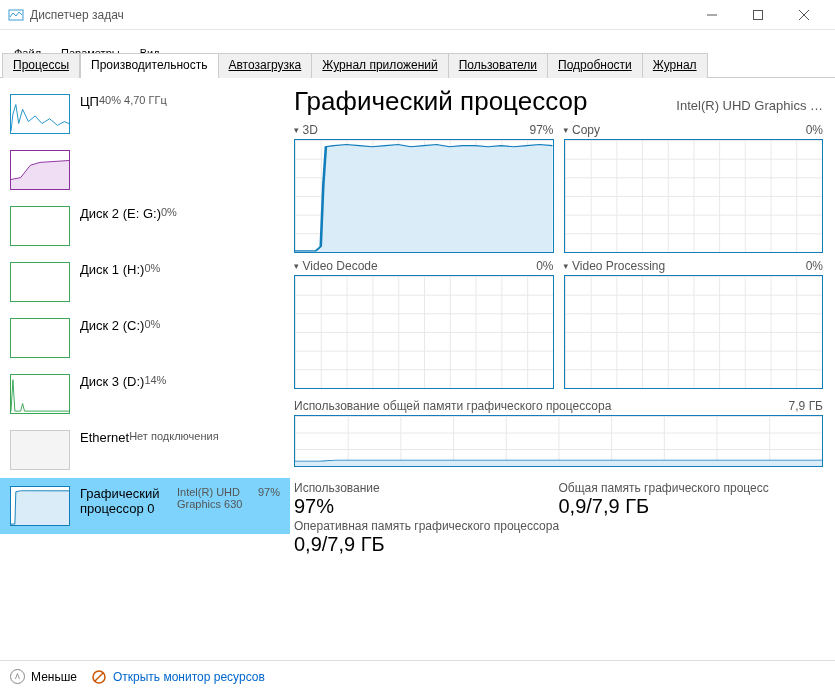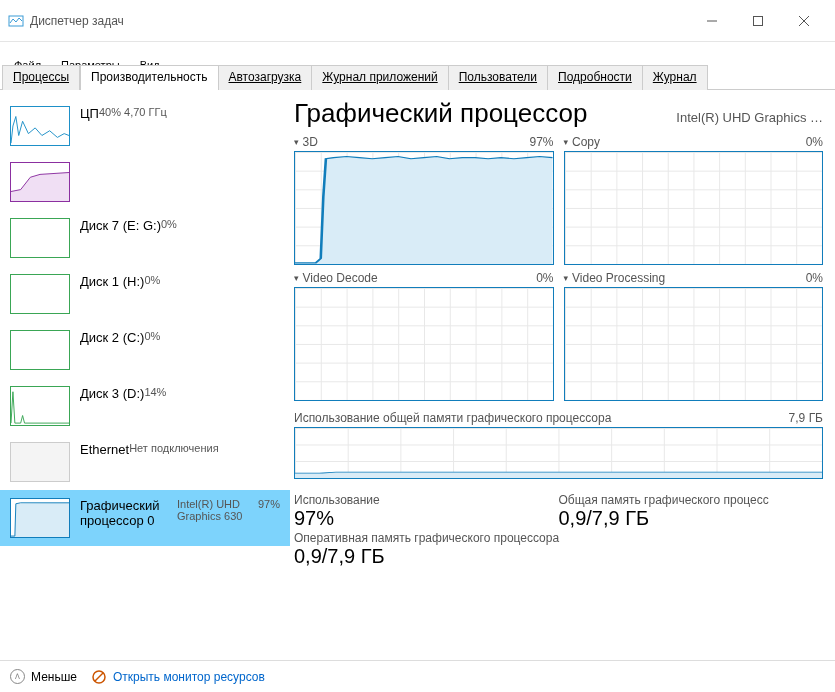--- a/index.html
+++ b/index.html
@@ -1,19 +1,19 @@
 <!DOCTYPE html>
 <html><head>
 <meta charset="utf-8">
 <style>
   * { box-sizing: border-box; margin: 0; padding: 0; font-family: "Segoe UI", Tahoma, sans-serif; }
   body { width: 835px; height: 692px; background: #fff; font-size: 12px; color: #000; overflow: hidden; }
 
   
-  .titlebar { height: 42px; display: flex; align-items: center; padding: 0 8px; border-bottom: 1px solid #e5e5e5; }
+  .titlebar { height: 30px; display: flex; align-items: center; padding: 0 8px; border-bottom: 1px solid #e5e5e5; }
   .titlebar .icon { width: 16px; height: 16px; margin-right: 6px; display:flex; align-items:center; justify-content:center; }
   .titlebar .title { flex: 1; font-size: 12px; color: #555; }
   .winbtn { width: 46px; height: 30px; display: flex; align-items: center; justify-content: center; cursor: default; }
   .winbtn svg { stroke: #555; }
 
   
   .menubar { height: 22px; display: flex; align-items: center; padding: 0 6px; gap: 4px; }
   .menubar .menuitem { padding: 2px 8px; font-size: 11px; cursor: default; margin-top: 23px; }
 
   
@@ -140,21 +140,21 @@
         <svg viewBox="0 0 60 40" preserveAspectRatio="none">
             <polygon points="0,30 10,28 20,15 30,12 60,10 60,40 0,40" fill="#f0dff4" stroke="none"></polygon>
             <polyline points="0,30 10,28 20,15 30,12 60,10" fill="none" stroke="#8b2fa0" stroke-width="1"></polyline>
           </svg>
       </div>
     </div>
 
     <div class="sbitem">
       <div class="thumb" style="border-color:#3aa655"></div>
       <div class="labels">
-        <span class="name">Диск 7 (E: G:)</span>
+        <span class="name">Диск 2 (E: G:)</span>
         <span class="sub">0%</span>
       </div>
     </div>
 
     <div class="sbitem">
       <div class="thumb" style="border-color:#3aa655"></div>
       <div class="labels">
         <span class="name">Диск 1 (H:)</span>
         <span class="sub">0%</span>
       </div>

